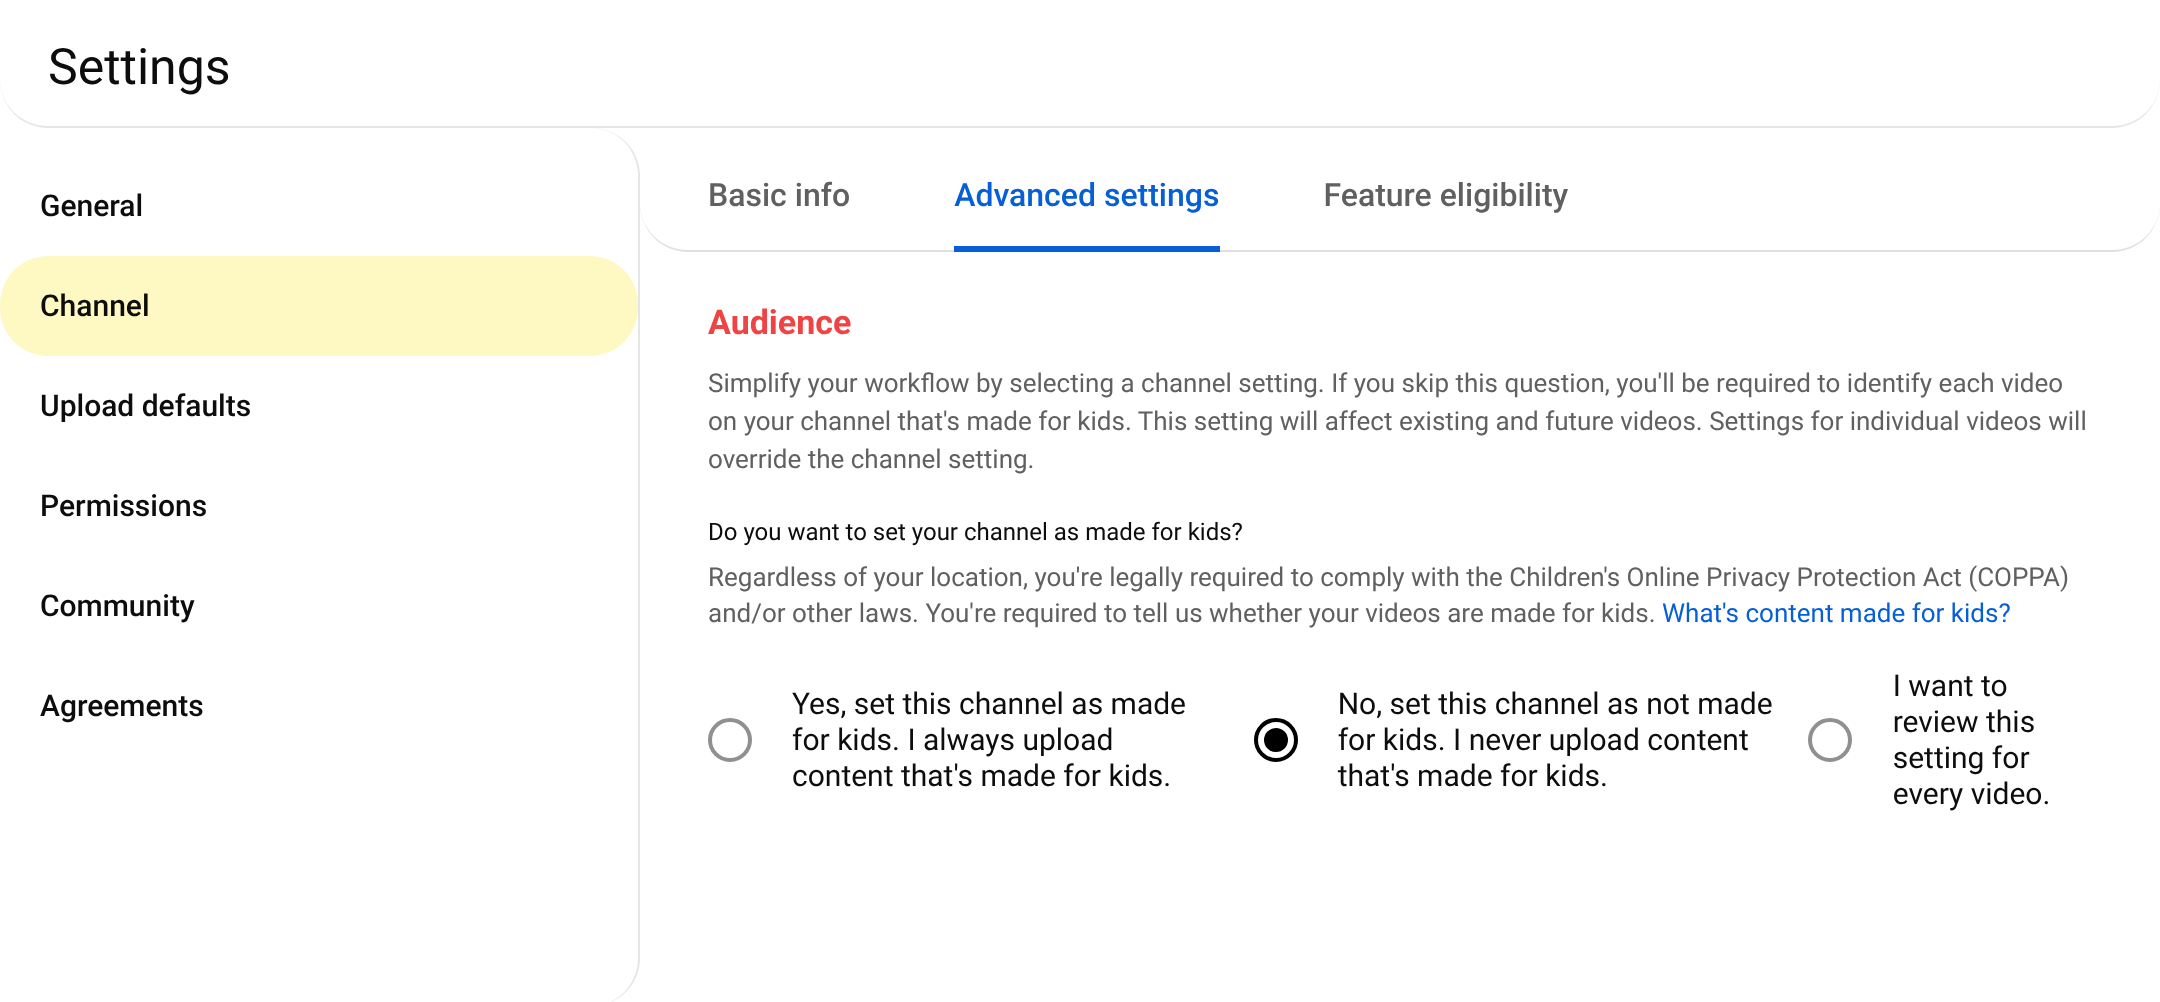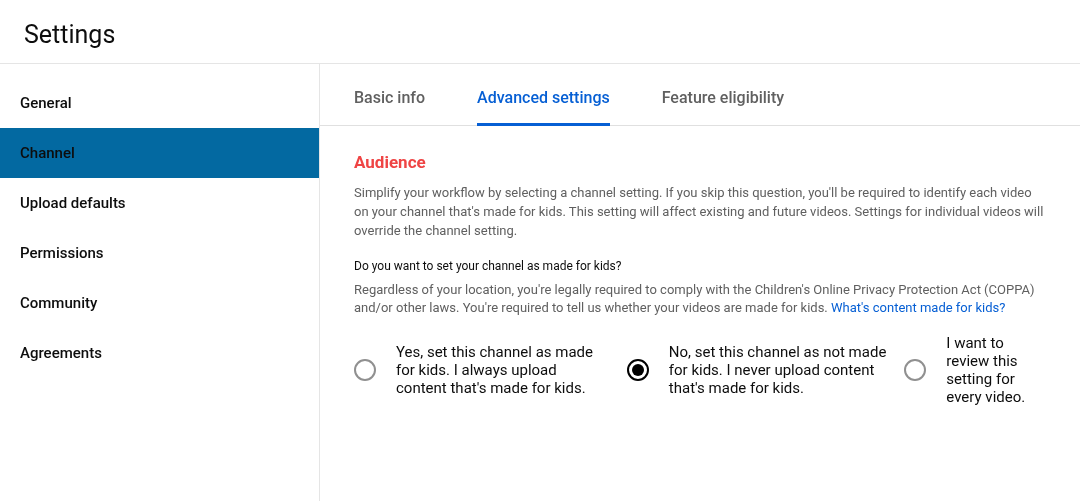--- a/index.html
+++ b/index.html
@@ -1,18 +1,19 @@
 <!DOCTYPE html>
 <html><head>
   <meta charset="utf-8">
   <style>
     * {
       margin: 0;
       padding: 0;
       box-sizing: border-box;
+      border-radius: 24px;
     }
     body {
       font-family: Roboto, Arial, sans-serif;
       font-size: 14px;
       color: #0d0d0d;
       background: #fff;
       width: 1080px;
       height: 501px;
       overflow: hidden;
     }
@@ -35,21 +36,21 @@
       padding-top: 14px;
     }
     .sidebar-item {
       padding: 16px 20px;
       font-size: 15px;
       font-weight: 500;
       color: #0d0d0d;
       cursor: pointer;
     }
     .sidebar-item.selected {
-      background: #0369a1;
+      background: #fef9c3;
     }
     .main {
       flex: 1;
       padding: 0 0 0 0;
     }
     .tabs {
       display: flex;
       gap: 52px;
       padding: 24px 20px 0 34px;
       border-bottom: 1px solid #e0e0e0;

